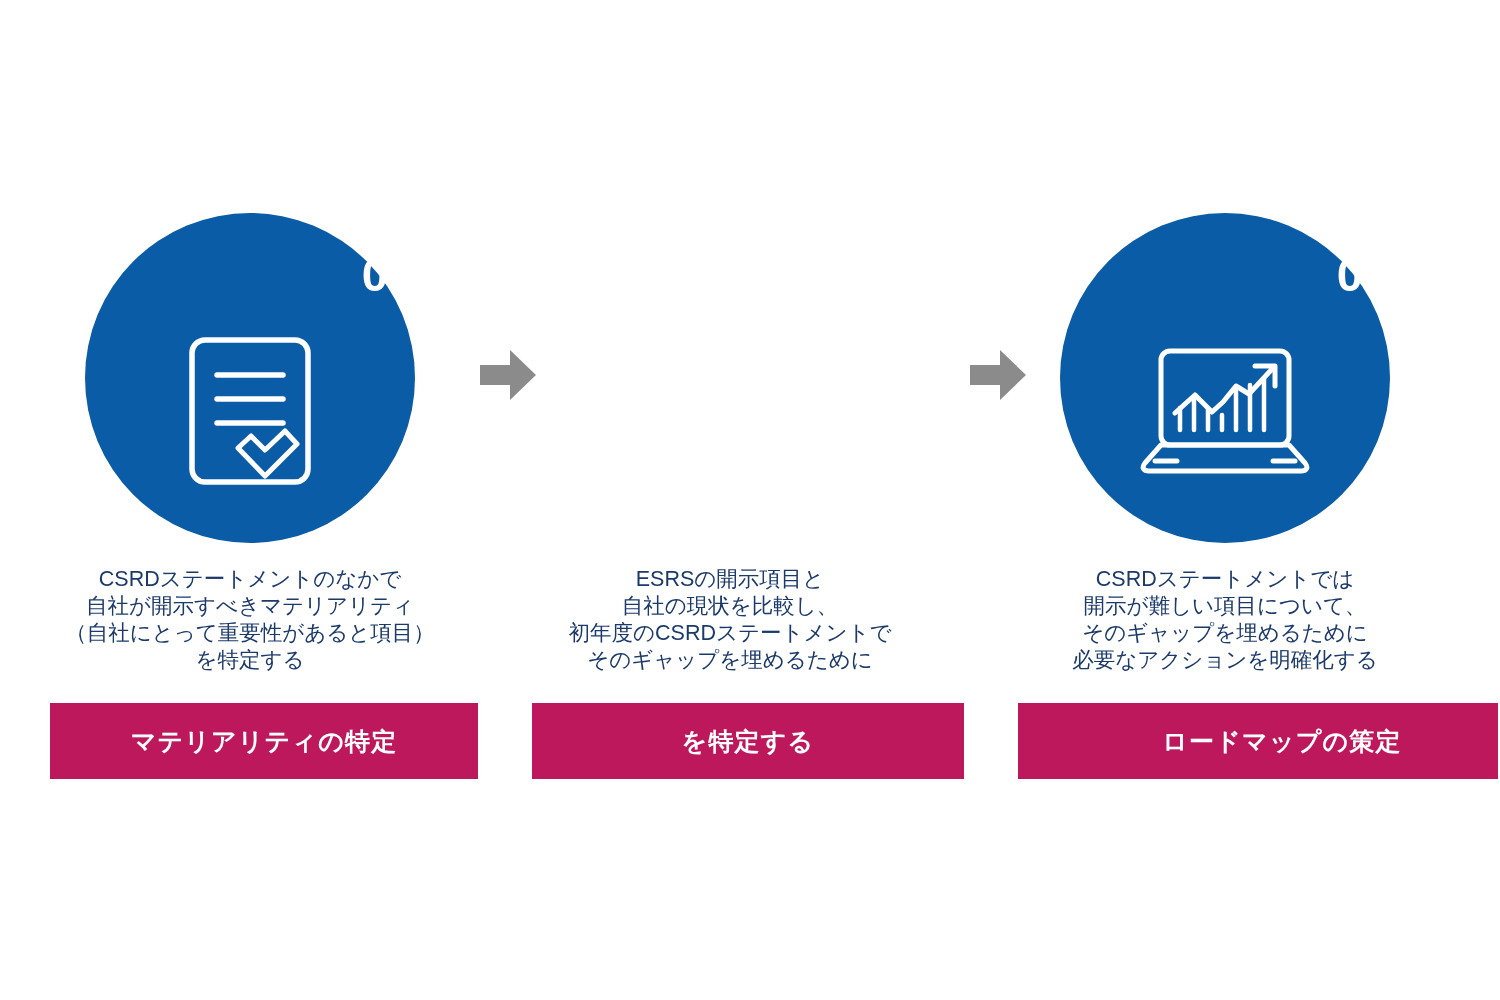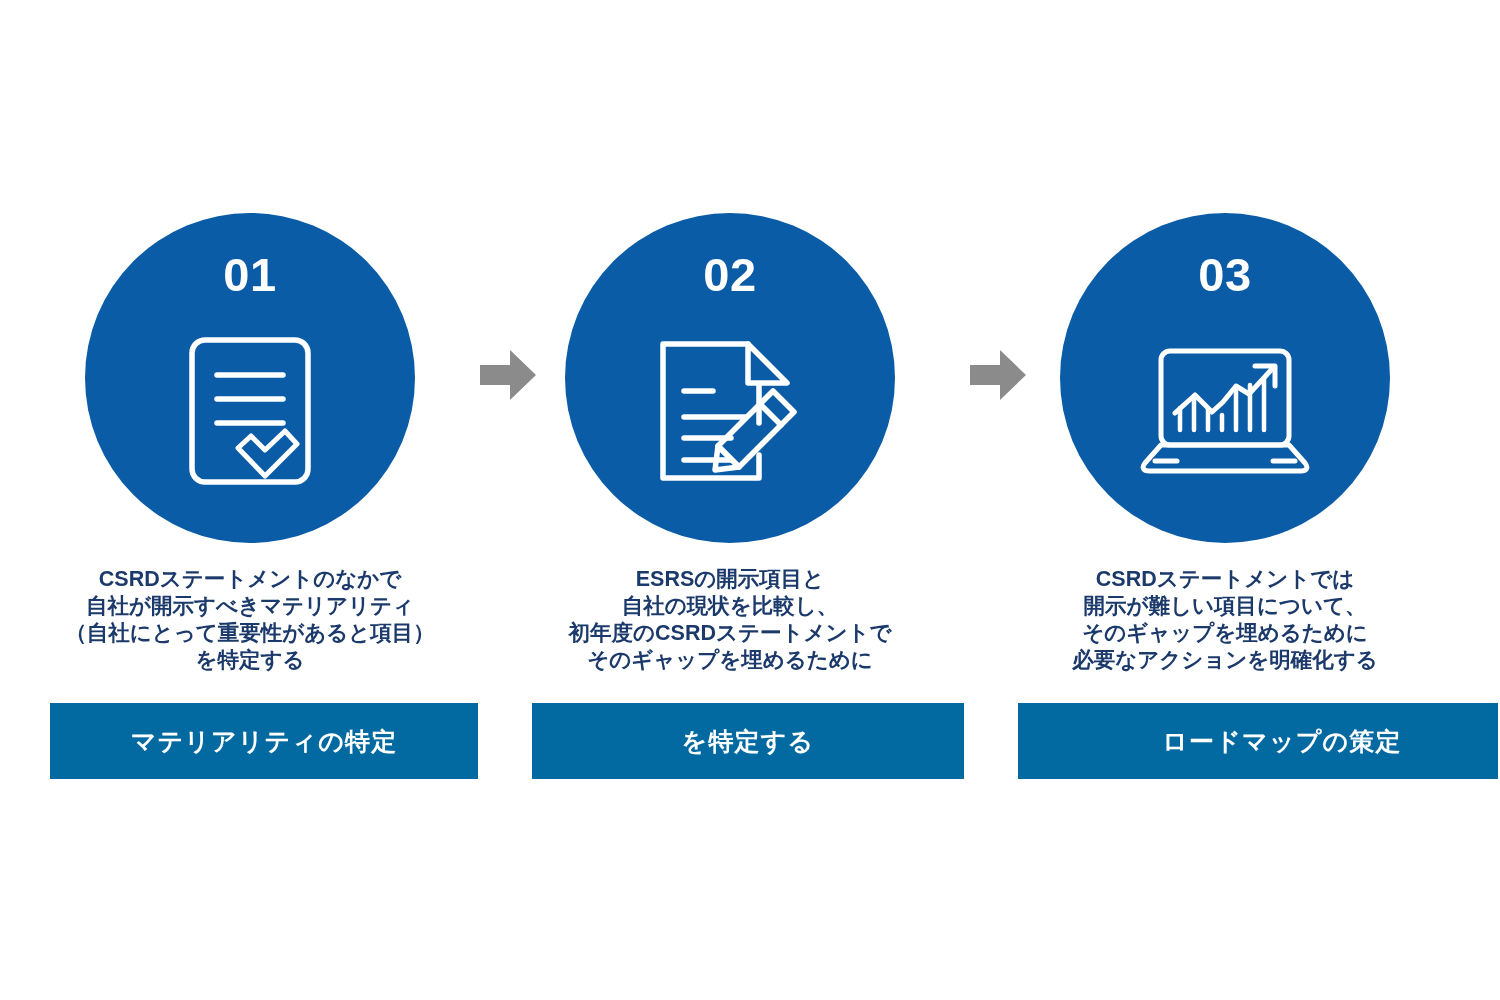--- a/index.html
+++ b/index.html
@@ -45,21 +45,21 @@
     position: absolute;
     inset: 0;
     border-radius: 50%;
     background: #0b5ca6;
   }
   .step-number {
     position: absolute;
     top: 38px;
     left: 0;
     right: 0;
-    text-align: center;
+    text-align: right;
     color: #ffffff;
     font-size: 47px;
     font-weight: bold;
     letter-spacing: 0.5px;
     line-height: 1;
   }
   .icon-slot {
     position: absolute;
     top: 118px;
     left: 50%;
@@ -86,30 +86,30 @@
   
   .desc {
     position: absolute;
     top: 566px;
     left: 0;
     width: 100%;
     text-align: center;
     color: #1b3a6b;
     font-size: 21.5px;
     line-height: 27px;
-    font-weight: 700;
+    font-weight: 400;
     white-space: pre-line;
   }
 
   
   .label-bar {
     position: absolute;
     top: 703px;
     height: 76px;
-    background: #0369a1;
+    background: #be185d;
     display: flex;
     align-items: center;
     justify-content: center;
   }
   .bar-1 { left: 50px;   width: 428px; }
   .bar-2 { left: 532px;  width: 432px; }
   .bar-3 { left: 1018px; width: 432px; padding-left: 48px; }
   .label-bar .label-text {
     color: #ffffff;
     font-size: 25px;
@@ -148,43 +148,20 @@
   </div>
 
   <div class="arrow arrow-1">
     <svg width="60" height="60" viewBox="0 0 60 60">
       <path d="M 2 20 L 32 20 L 32 5 L 58 30 L 32 55 L 32 40 L 2 40 Z" fill="#8b8b8b"></path>
     </svg>
   </div>
 
   <div class="step step-2">
 
-    <div class="circle-wrap">
-      <div class="circle"></div>
-
-      <div class="step-number">02</div>
-
-      <div class="icon-slot">
-        <svg width="150" height="148" viewBox="0 0 150 148" fill="none" stroke="#ffffff" stroke-width="5.5" stroke-linecap="round" stroke-linejoin="round">
-
-          <path d="M 93 7 L 8 7 L 8 141 L 104 141 L 104 118"></path>
-          <path d="M 104 86 L 104 46 L 93 46 L 93 7 L 104 18 L 132 46 L 104 46"></path>
-          <line x1="29" y1="54" x2="58" y2="54"></line>
-          <line x1="29" y1="80" x2="90" y2="80"></line>
-          <line x1="29" y1="101" x2="76" y2="101"></line>
-          <line x1="29" y1="123" x2="76" y2="123"></line>
-
-          <path d="M 118 54 L 139 75 L 84 130 L 63 109 Z"></path>
-
-          <line x1="105" y1="67" x2="126" y2="88"></line>
-
-          <path d="M 63 109 L 84 130 L 60 133 Z"></path>
-        </svg>
-      </div>
-    </div>
 
     <div class="desc">ESRSの開示項目と
 自社の現状を比較し、
 初年度のCSRDステートメントで
 そのギャップを埋めるために</div>
   </div>
 
   <div class="arrow arrow-2">
     <svg width="60" height="60" viewBox="0 0 60 60">
       <path d="M 2 20 L 32 20 L 32 5 L 58 30 L 32 55 L 32 40 L 2 40 Z" fill="#8b8b8b"></path>

